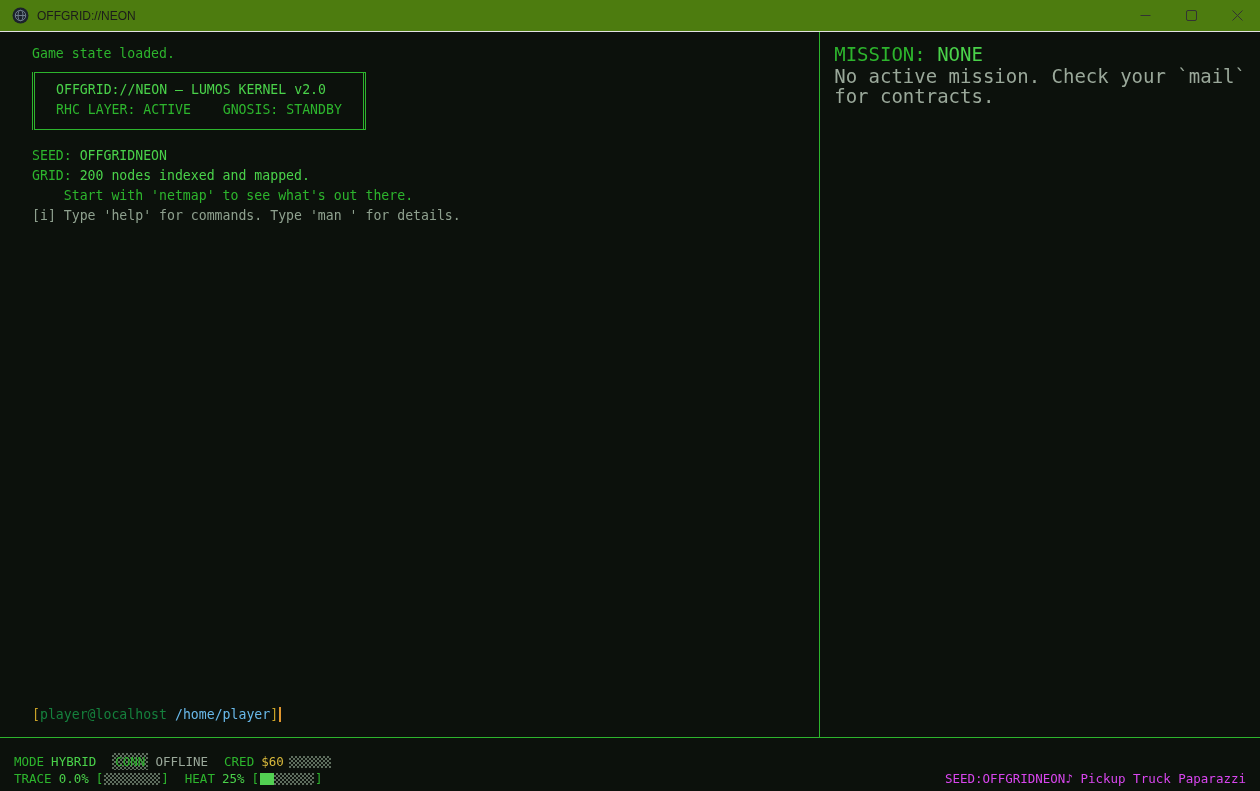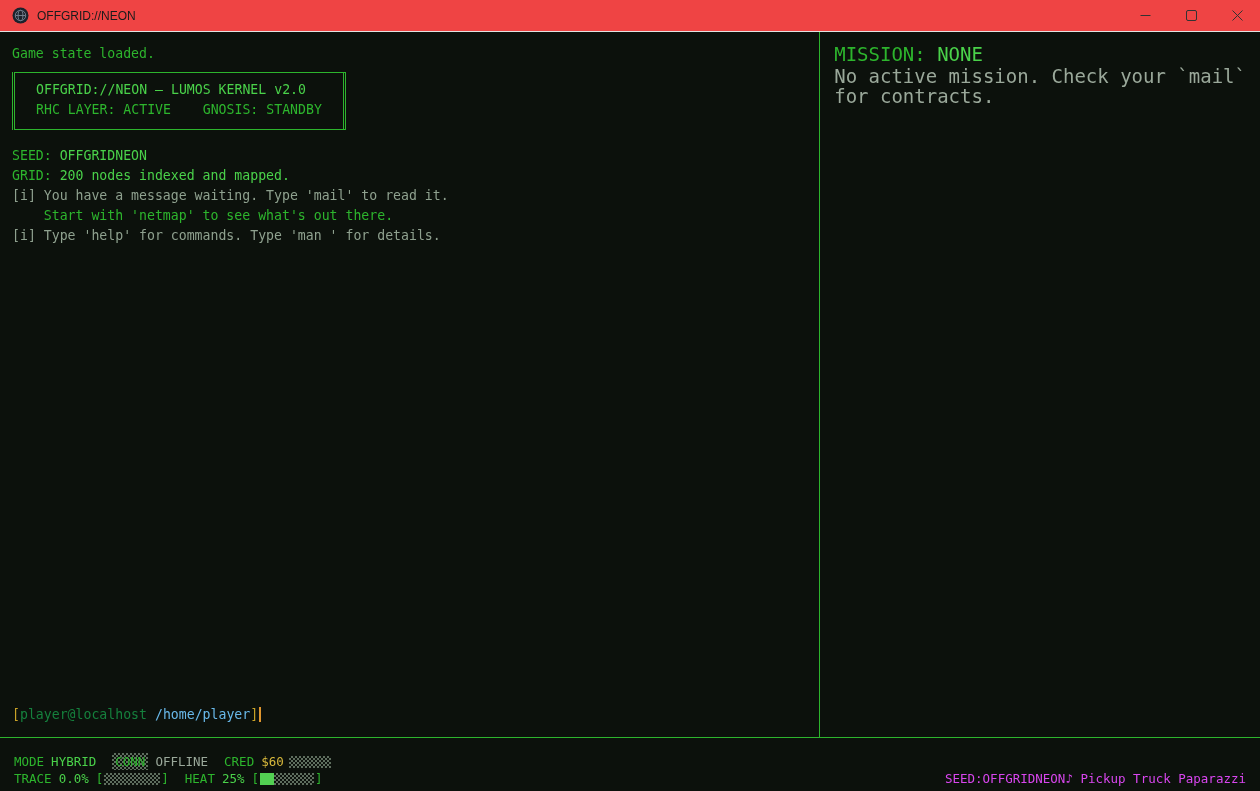--- a/index.html
+++ b/index.html
@@ -8,37 +8,37 @@
     width: 1260px; height: 791px;
     background: #0c110c;
     overflow: hidden;
     font-family: "DejaVu Sans Mono", monospace;
   }
   .window { display: flex; flex-direction: column; width: 100%; height: 100%; }
 
   
   .titlebar {
     flex: 0 0 32px;
-    background: #ef4444;
+    background: #4d7c0f;
     display: flex; align-items: center;
     font-family: "Liberation Sans", sans-serif;
     font-size: 12px; color: #1b1b1b;
     border-bottom: 1px solid #e2e2e2;
     justify-content: center;
   }
   .app-icon { width: 17px; height: 17px; margin: 0 8px 0 12px; display: inline-flex; }
   .win-controls { margin-left: auto; display: flex; height: 100%; }
   .win-btn { width: 46px; height: 100%; display: flex; align-items: center; justify-content: center; color: #333; cursor: default; }
 
   
   .content { flex: 1 1 auto; display: flex; min-height: 0; }
   .terminal {
     width: 934px;
     border-right: 1px solid #2db52d;
-    padding: 12px 12px;
+    padding: 12px 32px;
     display: flex; flex-direction: column;
     font-size: 13.2px; line-height: 20px;
   }
   .sidebar { flex: 1 1 auto; padding: 12px 14px; font-size: 19px; line-height: 20px; }
 
   .t-line { white-space: pre; }
   .green  { color: #2db52d; }
   .bright { color: #4ad24a; }
   .dimg   { color: #8fa18f; }
   .gray   { color: #9aa89a; }
@@ -130,21 +130,20 @@
 
       <div class="banner-box">
         <div class="t-line bright">OFFGRID://NEON — LUMOS KERNEL v2.0</div>
         <div class="t-line green">RHC LAYER: ACTIVE    GNOSIS: STANDBY</div>
       </div>
 
       <div class="t-line"><span class="green">SEED:</span><span class="bright"> OFFGRIDNEON</span></div>
 
       <div class="t-line"><span class="green">GRID:</span><span class="bright"> 200 nodes indexed and mapped.</span></div>
 
-      <div class="t-line dimg">[i] You have a message waiting. Type 'mail' to read it.</div>
       <div class="t-line green">    Start with 'netmap' to see what's out there.</div>
       <div class="t-line dimg">[i] Type 'help' for commands. Type 'man ' for details.</div>
 
       <div class="spacer"></div>
 
       <div class="prompt"><span class="amber">[</span><span class="blue">player@localhost</span><span class="blue2"> /home/player</span><span class="amber">]</span><span class="cursor"></span></div>
     </div>
 
     <div class="sidebar">
       <div class="t-line"><span class="green">MISSION:</span><span class="bright"> NONE</span></div>

